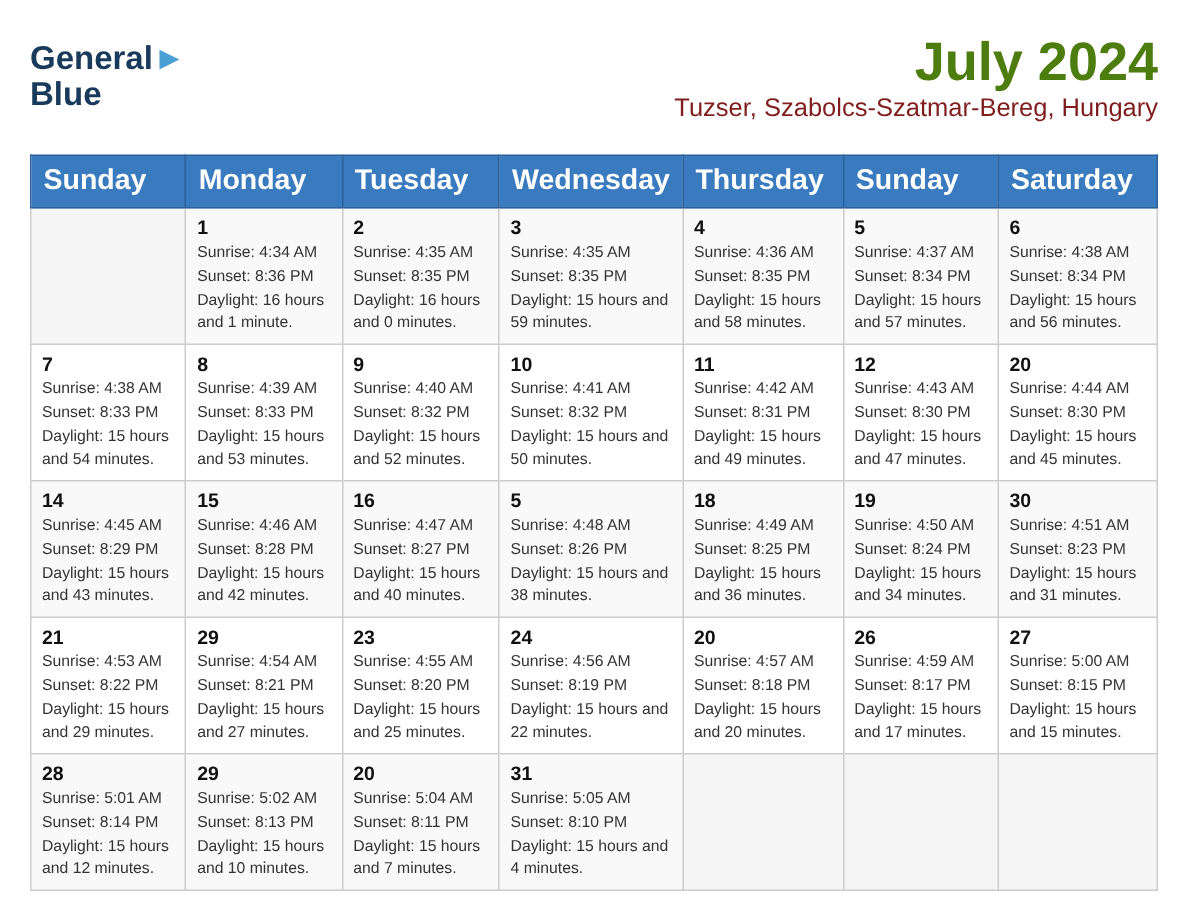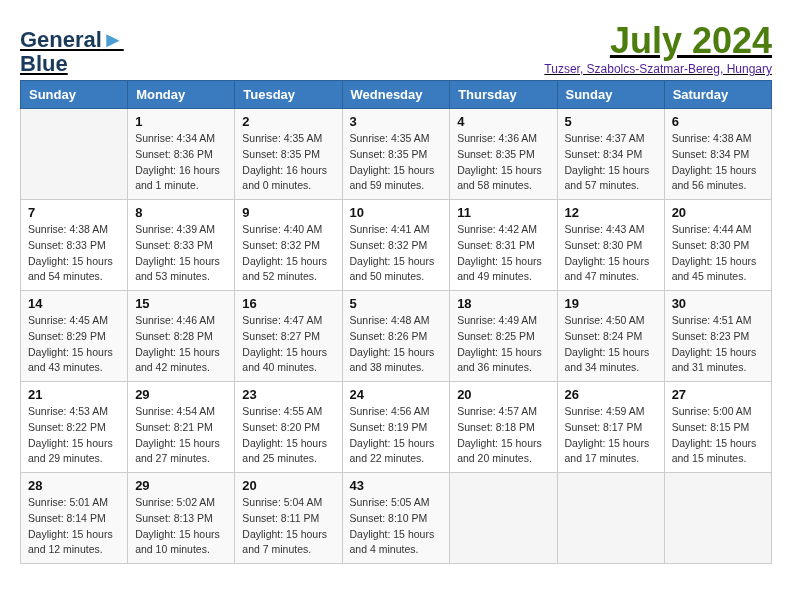--- a/index.html
+++ b/index.html
@@ -6,23 +6,22 @@
     body {
       font-family: Arial, sans-serif;
       background: #fff;
       width: 792px;
       min-height: 612px;
       padding: 20px;
     }
     .header {
       display: flex;
       justify-content: space-between;
-      align-items: flex-end;
-      margin-bottom: 4px;
-      text-decoration: underline;
+      align-items: center;
+      margin-bottom: 21px;
     }
     .logo {
       display: flex;
       align-items: center;
     }
     .logo-text {
       font-size: 22px;
       font-weight: bold;
       color: #1a3a5c;
       line-height: 1.1;
@@ -32,31 +31,31 @@
     }
     .title-block {
       text-align: right;
     }
     .month-title {
       font-size: 36px;
       color: #4d7c0f;
       font-weight: bold;
     }
     .location-title {
-      font-size: 12px;
-      color: #4c1d95;
+      font-size: 17px;
+      color: #7f1d1d;
     }
     table {
       width: 100%;
       border-collapse: collapse;
     }
     thead tr th {
       background-color: #3a7abf;
       color: #fff;
-      font-size: 13px;
+      font-size: 19px;
       font-weight: bold;
       padding: 6px 8px;
       text-align: left;
       border: 1px solid #2c6099;
     }
     tbody tr td {
       border: 1px solid #ccc;
       vertical-align: top;
       padding: 5px 7px;
       font-size: 11px;
@@ -238,21 +237,21 @@
         </td>
         <td>
           <span class="day-num">29</span>
           <div class="day-info">Sunrise: 5:02 AM<br>Sunset: 8:13 PM<br>Daylight: 15 hours and 10 minutes.</div>
         </td>
         <td>
           <span class="day-num">20</span>
           <div class="day-info">Sunrise: 5:04 AM<br>Sunset: 8:11 PM<br>Daylight: 15 hours and 7 minutes.</div>
         </td>
         <td>
-          <span class="day-num">43</span>
+          <span class="day-num">31</span>
           <div class="day-info">Sunrise: 5:05 AM<br>Sunset: 8:10 PM<br>Daylight: 15 hours and 4 minutes.</div>
         </td>
         <td class="empty-cell"></td>
         <td class="empty-cell"></td>
         <td class="empty-cell"></td>
       </tr>
     </tbody>
 </table>
 
 </body></html>

